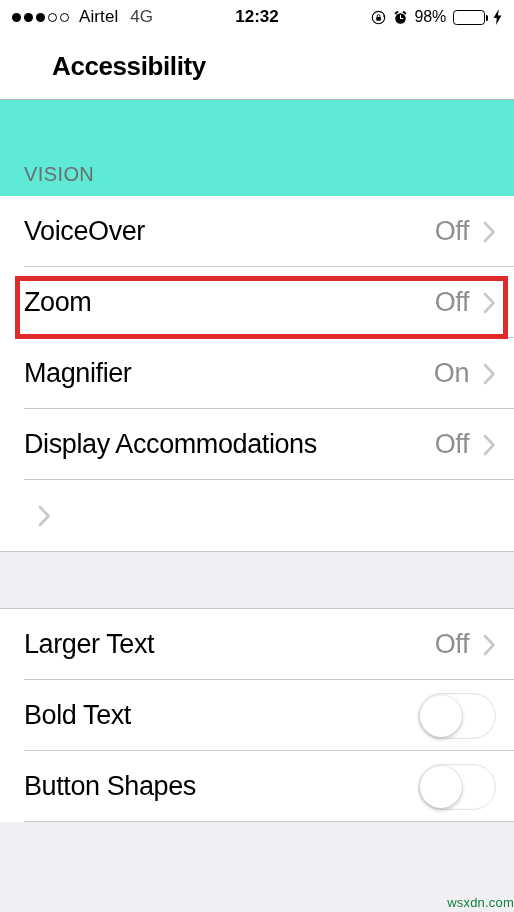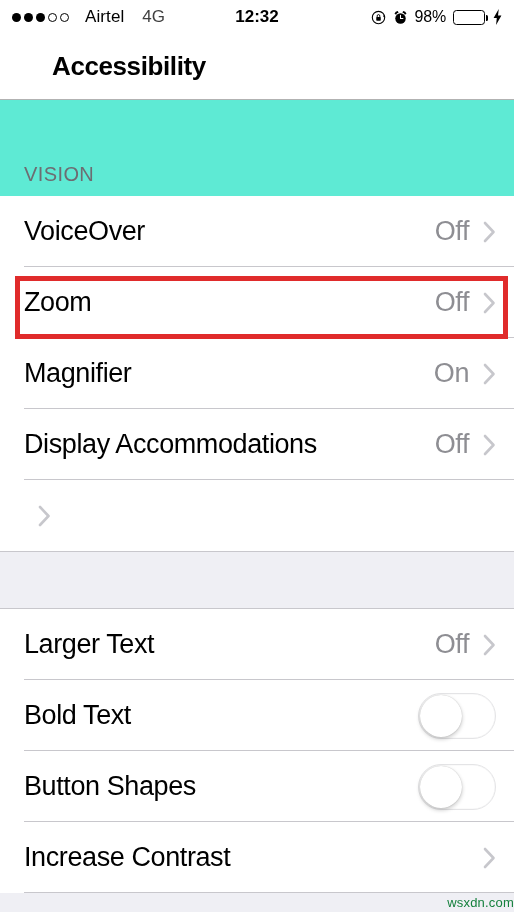--- a/index.html
+++ b/index.html
@@ -13,21 +13,21 @@
 
   
   .status-bar {
     position:relative;
     height:34px;
     background:#ffffff;
     display:flex;
     align-items:center;
     padding:0 12px;
   }
-  .sb-left { display:flex; align-items:center; gap:16px; }
+  .sb-left { display:flex; align-items:center; gap:10px; }
   .sb-dots { display:flex; align-items:center; gap:3px; }
   .dot { width:9px; height:9px; border-radius:50%; }
   .dot.filled { background:#000; }
   .dot.hollow { background:transparent; border:1.4px solid #000; }
   .sb-carrier { font-size:17px; color:#000; letter-spacing:0.1px; }
   .sb-network { font-size:17px; color:#404040; margin-left:2px; }
   .sb-time {
     position:absolute; left:0; right:0; top:0; bottom:0;
     display:flex; align-items:center; justify-content:center;
     font-size:17px; font-weight:bold; color:#000;
@@ -286,28 +286,19 @@
       </span>
     </div>
 
     <div class="row">
       <span class="row-label">Button Shapes</span>
       <span class="toggle">
         <span class="knob"></span>
       </span>
     </div>
 
-    <div class="row">
-      <span class="row-label">Increase Contrast</span>
-      <span class="row-value"></span>
-      <span>
-        <svg class="disclosure" viewBox="0 0 13 22">
-          <path d="M2 2 L10.5 11 L2 20" fill="none" stroke="#c7c7cc" stroke-width="2.6" stroke-linecap="round" stroke-linejoin="round"></path>
-        </svg>
-      </span>
-    </div>
 
   </div>
 
   <div class="highlight-box" style="left: 15px; top: 176px; width: 493px; height: 63px; border-color: rgb(224, 43, 43);"></div>
 
   <span class="watermark">wsxdn.com</span>
 </div>
 
 </body></html>

